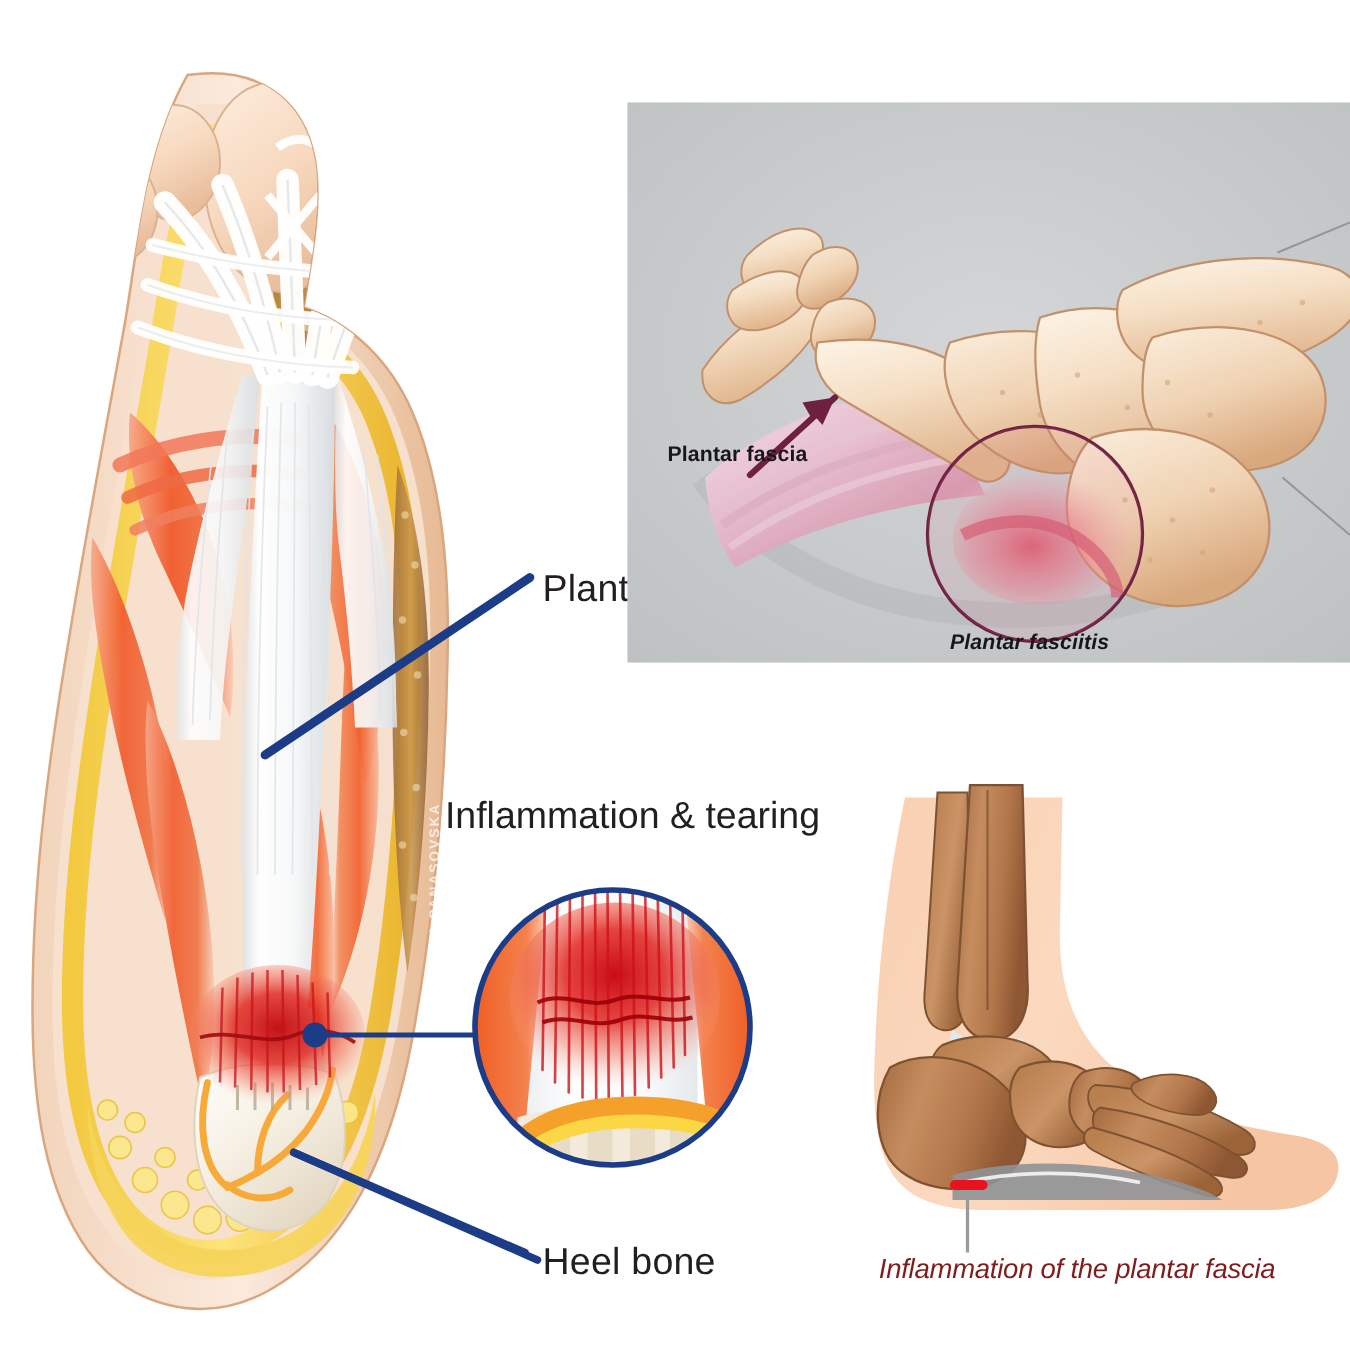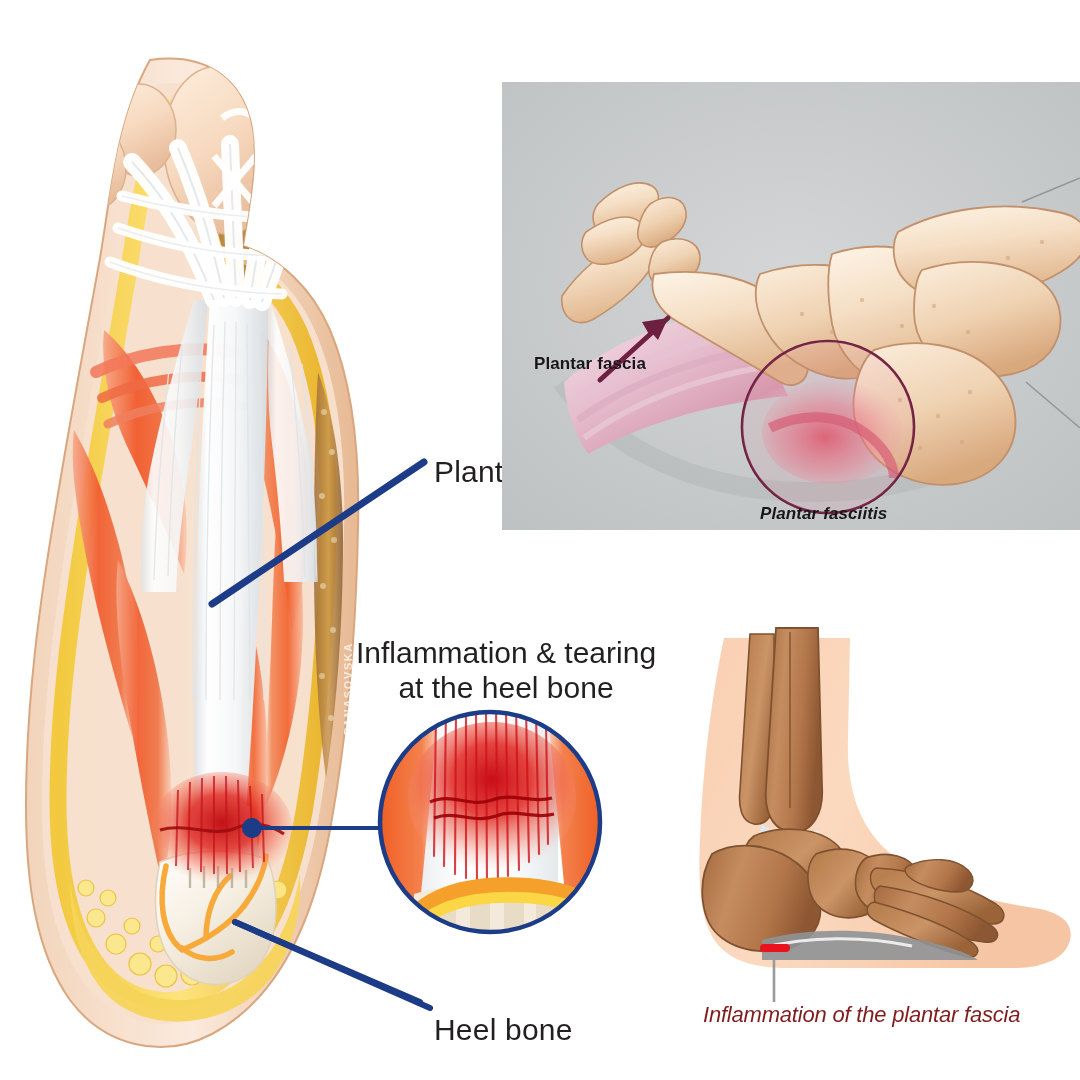--- a/index.html
+++ b/index.html
@@ -343,24 +343,23 @@
   <svg class="panel" style="left:0;top:0;width:1080px;height:1080px;pointer-events:none;">
     <line x1="235" y1="922" x2="430" y2="1008" stroke="#1c3c87" stroke-width="6" stroke-linecap="round"></line>
   </svg>
 
   <div class="watermark" style="left:342px;top:800px;">© OLENA PANASOVSKA</div>
 
   <div class="label-plain" style="left:434px;top:455px;">Plantar fascia</div>
 
   <div class="label-center" style="left:350px;top:636px;width:312px;">
     <div>Inflammation &amp; tearing</div>
-    <div>at the heel bone</div>
   </div>
 
-  <div class="label-plain" style="left:434px;top:993px;margin-top:20px;">Heel bone</div>
+  <div class="label-plain" style="left:434px;top:993px;">Heel bone</div>
 
   <div class="panel" style="left:378px;top:706px;width:224px;height:232px;">
     <svg width="224" height="232" viewBox="0 0 224 232">
       <defs>
         <clipPath id="magClip">
             <circle cx="112" cy="116" r="110"></circle>
           </clipPath>
         <linearGradient id="magFascia" x1="0" y1="0" x2="1" y2="0">
           <stop offset="0%" stop-color="#eceff1"></stop>
           <stop offset="30%" stop-color="#ffffff"></stop>

